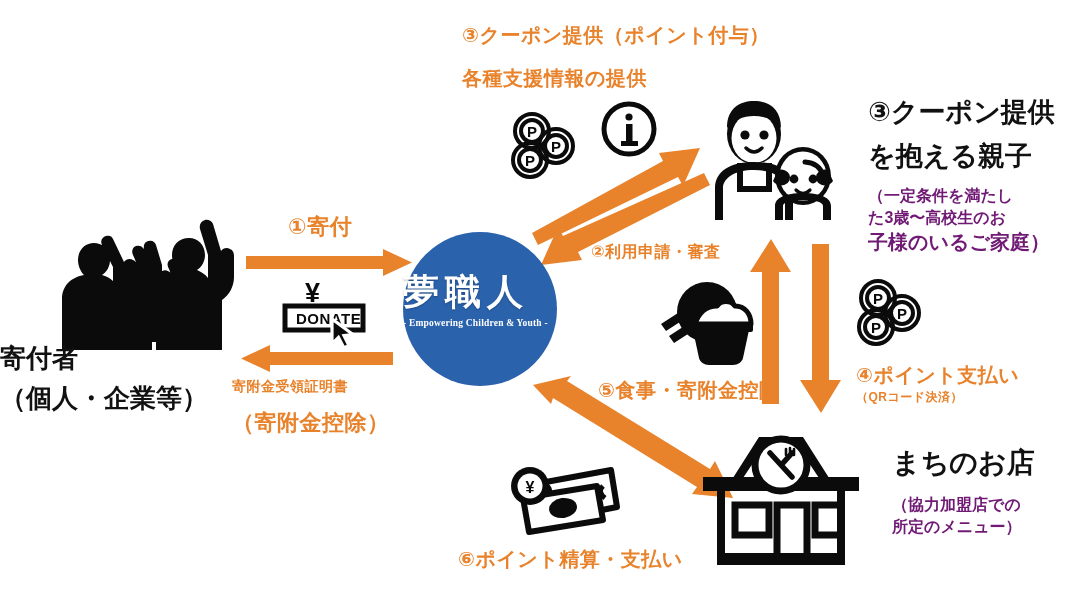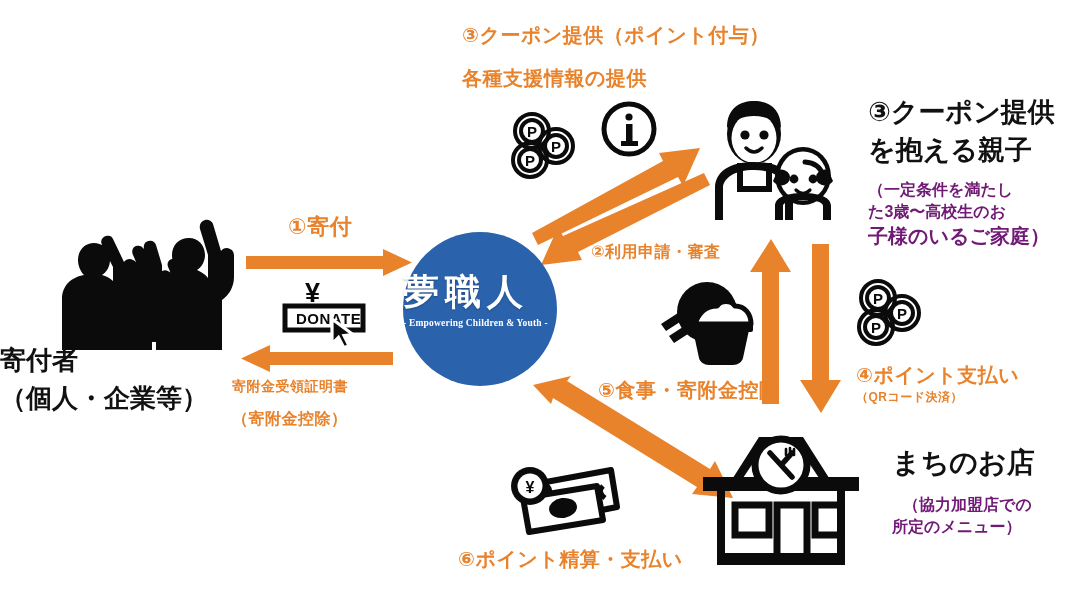--- a/index.html
+++ b/index.html
@@ -63,40 +63,40 @@
 
         <path d="M22,135 L22,84 C22,70 32,62 44,60 C40,56 38,50 38,45 C38,35 45,28 54,28 C63,28 70,35 70,45 C70,51 67,57 62,60 C66,61 70,63 73,66 L73,52 L62,30 C60,26 62,22 66,21 C69,20 72,21 73,24 L84,47 C86,44 90,43 93,45 C96,46 97,49 97,52 C97,49 95,44 93,40 C91,36 93,32 96,31 C99,30 102,31 104,34 C103,29 106,26 109,26 C112,25 115,27 116,30 L122,50 L122,66 C122,74 118,80 112,84 L112,135 Z"></path>
 
         <path d="M88,135 L88,96 C88,84 96,77 106,75 C102,71 100,66 100,61 C100,52 107,46 115,46 C123,46 130,52 130,61 C130,66 128,71 124,74 L124,66 L114,46 C112,42 114,38 118,37 C121,36 124,37 125,40 L134,60 C136,57 140,56 143,58 C146,59 147,62 147,65 C146,62 145,58 143,54 C141,50 143,46 146,45 C149,44 152,45 154,48 C153,43 156,40 159,40 C162,39 165,41 166,44 L171,62 L171,76 C171,84 167,90 161,94 L161,135 Z" transform="translate(-18,-10) scale(0.92,0.92) translate(16,14)"></path>
 
         <path d="M116,135 L116,80 C116,66 126,58 139,56 C134,52 132,46 132,40 C132,30 139,23 149,23 C158,23 165,30 165,40 C165,46 162,52 157,55 C161,57 165,59 168,63 L168,40 L160,14 C159,10 161,6 165,5 C168,4 172,6 173,9 L181,36 C183,33 187,32 190,34 C193,35 194,38 194,41 L194,62 C194,72 189,80 182,85 L182,135 Z"></path>
       </g>
     </svg>
   </div>
   <div class="abs center" style="left:0px;top:344px;width:280px;">
-    <div class="blk" style="font-size:26px;">寄付者</div>
+    <div class="blk" style="font-size:26px;font-family:Liberation Mono, monospace;">寄付者</div>
     <div class="blk" style="font-size:26px;margin-top:4px;">（個人・企業等）</div>
   </div>
 
   <div class="abs lbl" style="left:288px;top:212px;font-size:22px;">①寄付</div>
 
   <div class="abs" style="left:275px;top:278px;">
     <svg width="100" height="62" viewBox="0 0 100 62">
       <g fill="#0b0b0b">
         <text x="30" y="24" font-family="'Liberation Sans',sans-serif" font-size="27" font-weight="bold">¥</text>
         <rect x="10" y="28" width="78" height="24" fill="none" stroke="#0b0b0b" stroke-width="5"></rect>
         <text x="21" y="46" font-family="'Liberation Sans',sans-serif" font-size="15" font-weight="bold" letter-spacing="0.5">DONATE</text>
         <path d="M57,41 L57,66 L63.5,59.5 L69,70 L74,67.5 L69,57.5 L78,56.5 Z" fill="#0b0b0b" stroke="#ffffff" stroke-width="3.2"></path>
       </g>
     </svg>
   </div>
 
   <div class="abs center" style="left:232px;top:377px;width:192px;">
     <div class="lbl" style="font-size:14px;">寄附金受領証明書</div>
-    <div class="lbl" style="font-size:16px;margin-top:12px;">（寄附金控除）</div>
+    <div class="lbl" style="font-size:22px;margin-top:12px;">（寄附金控除）</div>
   </div>
 
   <div class="abs" style="left:462px;top:22px;width:320px;">
     <div class="lbl center" style="font-size:20px;">③クーポン提供（ポイント付与）</div>
     <div class="lbl center" style="font-size:20px;margin-top:16px;">各種支援情報の提供</div>
   </div>
 
   <div class="abs" style="left:505px;top:110px;">
     <svg width="78" height="72" viewBox="0 0 78 72">
       <g fill="none" stroke="#0b0b0b" stroke-width="4">
@@ -149,21 +149,21 @@
 
         <path d="M66,93 a9,8 0 1,0 5,-11 Z"></path>
         <path d="M126,93 a9,8 0 1,1 -5,-11 Z"></path>
 
         <path d="M68,132 L68,118 C68,110 78,105 96,105 C114,105 124,110 124,118 L124,132 L116,132 L116,118 C116,114 108,112 96,112 C84,112 76,114 76,118 L76,132 Z"></path>
       </g>
     </svg>
   </div>
   <div class="abs" style="left:868px;top:95px;width:200px;">
     <div class="blk" style="font-size:27px;">③クーポン提供</div>
-    <div class="blk" style="font-size:27px;margin-top:3px;">を抱える親子</div>
+    <div class="blk" style="font-size:27px;margin-top:9px;">を抱える親子</div>
     <div class="blk-sub" style="font-size:16px;margin-top:12px;">（一定条件を満たし</div>
     <div class="blk-sub" style="font-size:16px;margin-top:2px;">た3歳〜高校生のお</div>
     <div class="blk-sub" style="font-size:20px;margin-top:2px;">子様のいるご家庭）</div>
   </div>
 
   <div class="abs" style="left:655px;top:280px;">
     <svg width="100" height="86" viewBox="0 0 100 86">
       <g fill="#0b0b0b">
         <circle cx="52" cy="32" r="30"></circle>
 
@@ -218,21 +218,21 @@
         <rect x="40" y="80" width="34" height="30" fill="none" stroke="#0b0b0b" stroke-width="7"></rect>
 
         <rect x="82" y="80" width="30" height="52" fill="none" stroke="#0b0b0b" stroke-width="7"></rect>
 
         <rect x="120" y="80" width="26" height="30" fill="none" stroke="#0b0b0b" stroke-width="7"></rect>
       </g>
     </svg>
   </div>
   <div class="abs" style="left:892px;top:445px;width:180px;">
     <div class="blk" style="font-size:28px;">まちのお店</div>
-    <div class="blk-sub" style="font-size:16px;margin-top:14px;margin-left:11px;">（協力加盟店での</div>
+    <div class="blk-sub" style="font-size:16px;margin-top:14px;">（協力加盟店での</div>
     <div class="blk-sub" style="font-size:16px;margin-top:2px;">所定のメニュー）</div>
   </div>
 
   <div class="abs" style="left:505px;top:462px;">
     <svg width="118" height="74" viewBox="0 0 118 74">
       <g fill="#0b0b0b">
 
         <path d="M30,22 L106,8 L112,45 L36,60 Z" fill="#ffffff" stroke="#0b0b0b" stroke-width="6" stroke-linejoin="round"></path>
         <path d="M40,22 q8,6 2,12" fill="none" stroke="#0b0b0b" stroke-width="5"></path>
         <path d="M100,36 q-8,-6 -2,-12" fill="none" stroke="#0b0b0b" stroke-width="5"></path>

